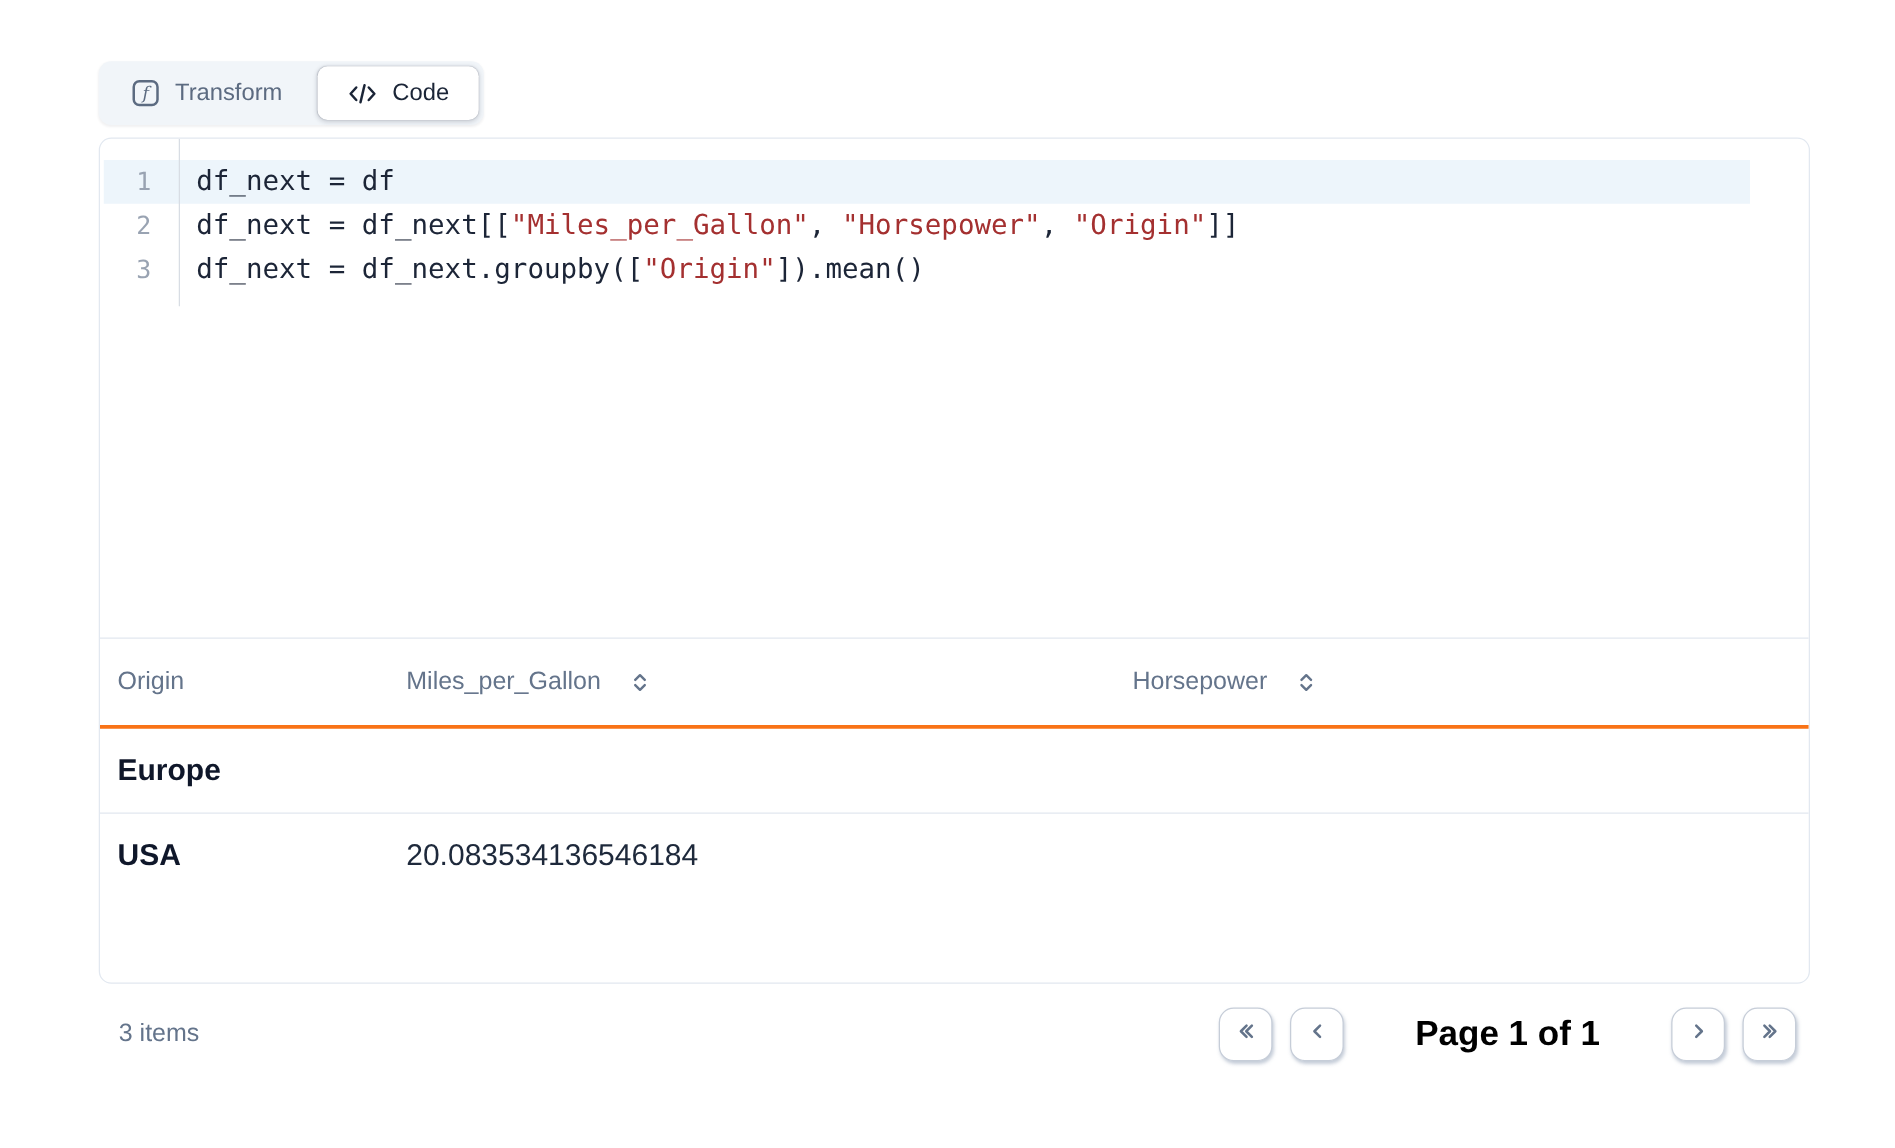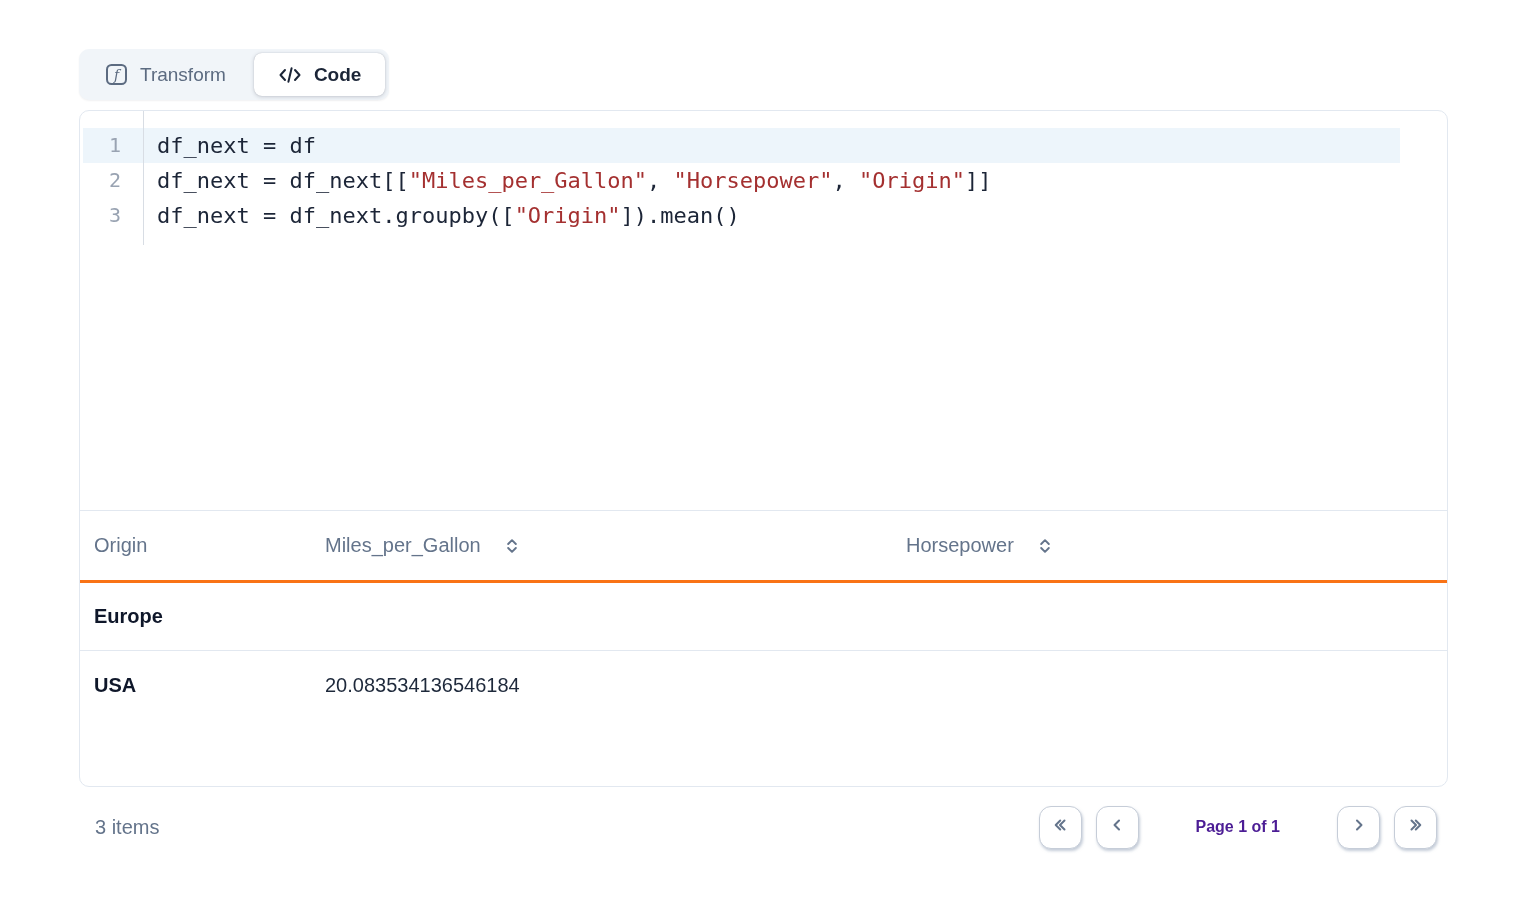--- a/index.html
+++ b/index.html
@@ -7,21 +7,21 @@
     font-family:"Liberation Sans", sans-serif; color:#1e293b; }
 
   
   .tabbar { position:absolute; left:79px; top:49px; height:51px;
     display:inline-flex; align-items:center; background:#f1f5f9;
     border-radius:10px; box-shadow:0 1px 2px rgba(15,23,42,0.06); }
   .tab { display:flex; align-items:center; gap:12px; height:43px;
     padding:0 24px; font-size:19px; cursor:pointer; white-space:nowrap; }
   .tab-inactive { color:#5c6b81; font-weight:500; padding-left:26px; }
   .tab-active { background:#ffffff; border-radius:8px; margin:0 4px;
-    color:#1b2537; font-weight:700;
+    color:#1b2537; font-weight:400;
     box-shadow:0 1px 4px rgba(15,23,42,0.18), 0 0 1px rgba(15,23,42,0.25); }
   .tab svg { display:block; }
 
   
   .panel { position:absolute; left:79px; top:110px; width:1369px; height:677px;
     border:1px solid #e2e8f0; border-radius:10px; background:#fff; overflow:hidden; }
 
   
   .editor { height:400px; border-bottom:1px solid #e2e8f0; cursor:text; }
   .cm { position:relative; margin-left:3px; padding-top:17px; padding-bottom:12px;
@@ -36,34 +36,34 @@
   .tok-string { color:#a43030; }
 
   
   .thead { height:72px; display:grid; grid-template-columns:231px 581px 1fr;
     align-items:center; padding-left:14px; border-bottom:3px solid #f97316;
     color:#64748b; font-size:20px; }
   .th { display:flex; align-items:center; }
   .sort-btn { display:inline-flex; margin-left:22px; cursor:pointer; }
   .trow { height:68px; display:grid; grid-template-columns:231px 581px 1fr;
     align-items:center; padding-left:14px; border-bottom:1px solid #e2e8f0;
-    font-size:20px; color:#1e293b; }
+    font-size:24px; color:#1e293b; }
   .trow:last-child { border-bottom:none; }
   .origin-cell { font-weight:700; color:#0f172a; }
 
   
   .footer { position:absolute; left:79px; top:787px; width:1369px; height:80px;
     display:flex; align-items:center; justify-content:space-between;gap:24px; }
   .items-count { margin-left:16px; color:#64748b; font-size:20px; }
   .pager { display:flex; align-items:center; margin-right:11px; }
   .pg-btn { width:43px; height:43px; background:#fff; border:1px solid #c6cdd8;
     border-radius:12px; display:flex; align-items:center; justify-content:center;
     cursor:pointer; box-shadow:1px 2px 3px rgba(148,163,184,0.55); }
   .pg-btn + .pg-btn { margin-left:14px; }
-  .page-label { margin:0 57px; font-size:16px; font-weight:600; color:#4c1d95;
+  .page-label { margin:0 57px; font-size:28px; font-weight:600; color:#000000;
     white-space:nowrap; }
 </style>
 </head>
 <body>
 
 <div class="tabbar">
   <div class="tab tab-inactive">
     <span>
       <svg width="23" height="23" viewBox="0 0 23 23">
         <rect x="2" y="2" width="19" height="19" rx="4.5" fill="none" stroke="#5c6b81" stroke-width="2"></rect>

